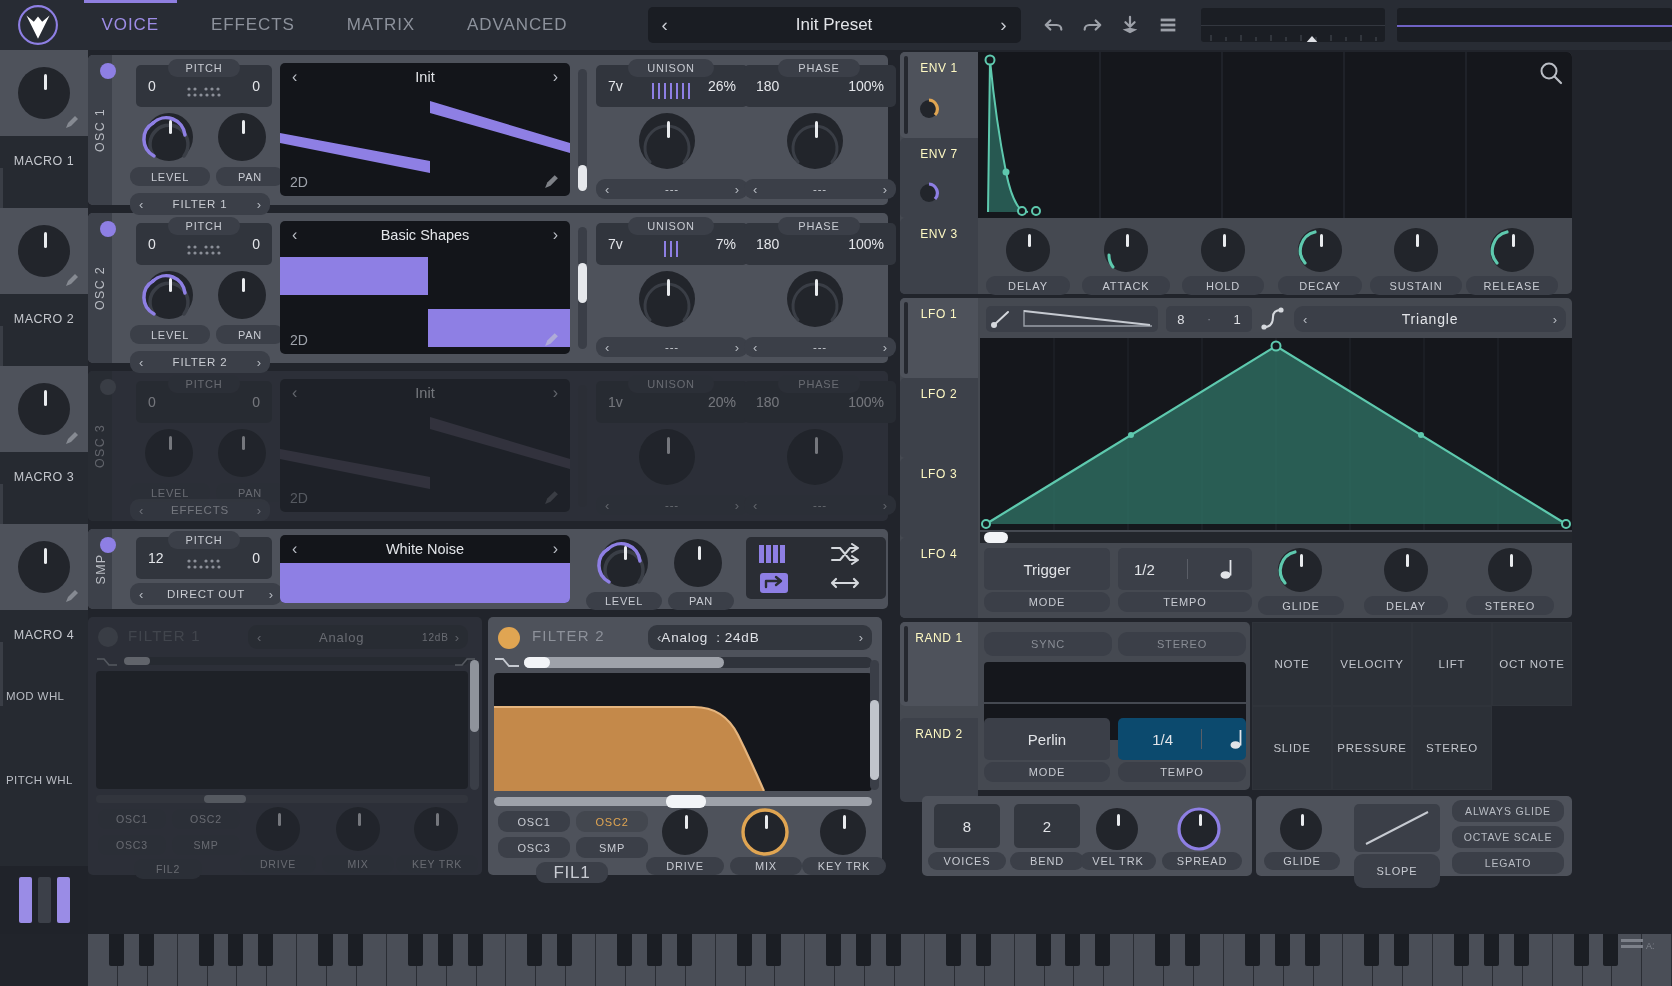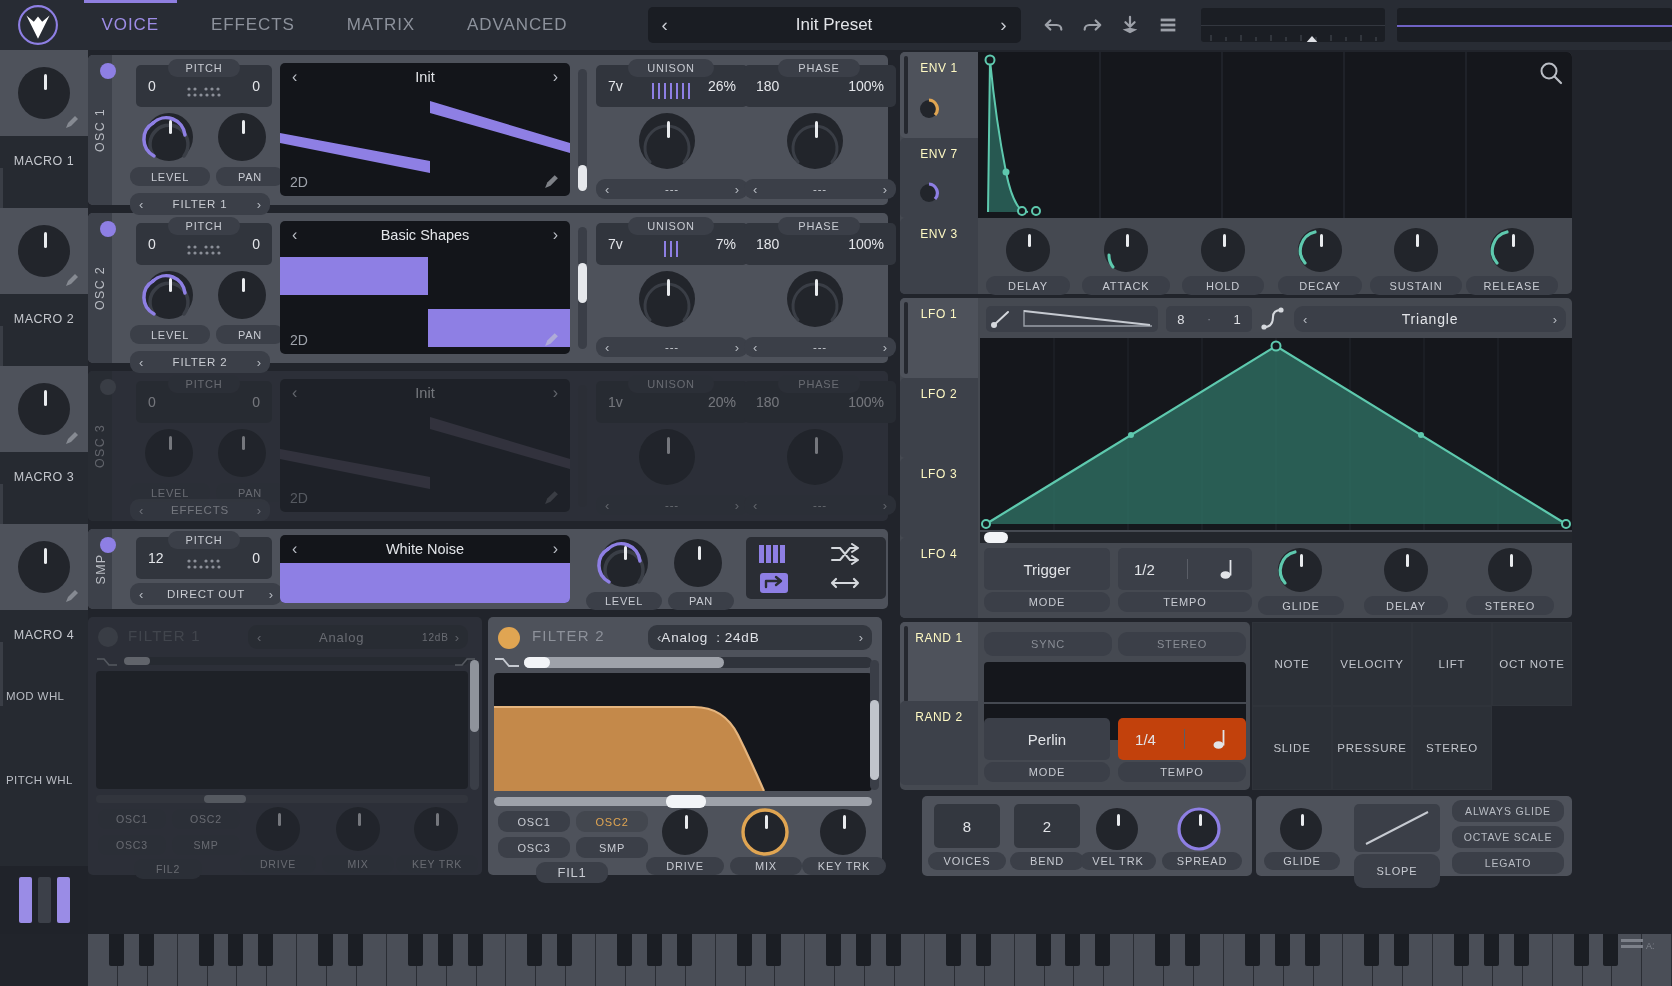--- a/index.html
+++ b/index.html
@@ -655,21 +655,21 @@
         <path d="M0 34 L200 34 Q230 34 244 62 Q256 86 270 118" fill="none" stroke="#e5b57e" stroke-width="2.2"></path>
       </svg>
     </div>
     <div style="position:absolute;left:6px;top:180px;width:378px;height:9px;background:#9ea2aa;border-radius:5px;">
       <div style="position:absolute;left:172px;top:-2px;width:40px;height:13px;background:#f2f4f7;border-radius:6px;"></div>
     </div>
     <div class="cap" style="left:10px;top:194px;width:72px;height:21px;font-size:11px;">OSC1</div>
     <div class="cap sel" style="left:88px;top:194px;width:72px;height:21px;font-size:11px;color:#e0a552;">OSC2</div>
     <div class="cap" style="left:10px;top:220px;width:72px;height:21px;font-size:11px;">OSC3</div>
     <div class="cap" style="left:88px;top:220px;width:72px;height:21px;font-size:11px;">SMP</div>
-    <div class="cap" style="left:48px;top:245px;width:72px;height:21px;font-size:13px;">FIL1</div>
+    <div class="cap" style="left:48px;top:245px;width:72px;height:21px;font-size:17px;">FIL1</div>
 
     <div class="knob" style="left: 174px; top: 192px; width: 46px; height: 46px; position: absolute; --a: 0deg;"></div>
     <div class="cap" style="left:158px;top:240px;width:78px;height:18px;font-size:11px;">DRIVE</div>
     <div class="knob" style="left: 254px; top: 192px; width: 46px; height: 46px; position: absolute; --a: 0deg;">
       <svg style="position:absolute;inset:-4px;width:54px;height:54px;" viewBox="0 0 54 54">
         <circle cx="27" cy="27" r="22" fill="none" stroke="#e0a552" stroke-width="3.4"></circle>
       </svg>
     </div>
     <div class="cap" style="left:242px;top:240px;width:72px;height:18px;font-size:11px;">MIX</div>
     <div class="knob" style="left: 332px; top: 192px; width: 46px; height: 46px; position: absolute; --a: 0deg;"></div>
@@ -833,32 +833,32 @@
     <div class="knoblabel" style="left:464px;top:298px;width:84px;height:19px;">DELAY</div>
     <div class="knob" style="left: 588px; top: 250px; width: 44px; height: 44px; position: absolute; --a: 0deg;"></div>
     <div class="knoblabel" style="left:566px;top:298px;width:88px;height:19px;">STEREO</div>
   </div>
 
   <div class="modpanel" style="left:900px;top:622px;width:350px;height:168px;">
     <div class="modtab" style="left:0;top:0;height:84px;background:#4e525b;">
       <div class="nm">RAND 1</div>
       <div style="position:absolute;left:4px;top:4px;width:4px;height:76px;background:#25282f;border-radius:2px;"></div>
     </div>
-    <div class="modtab inactive" style="left:0;top:79px;height:84px;">
+    <div class="modtab inactive" style="left:0;top:96px;height:84px;">
       <div class="nm">RAND 2</div>
     </div>
 
     <div class="cap" style="left:84px;top:10px;width:128px;height:24px;background:#3b3f48;color:#898d95;">SYNC</div>
     <div class="cap" style="left:218px;top:10px;width:128px;height:24px;background:#3b3f48;color:#898d95;">STEREO</div>
     <div class="graph" style="left:84px;top:40px;width:262px;height:40px;border-radius:4px 4px 0 0;"></div>
     <div class="graph" style="left:84px;top:82px;width:262px;height:36px;border-radius:0 0 4px 4px;"></div>
 
     <div style="position:absolute;left:84px;top:96px;width:126px;height:42px;background:#3b3f48;border-radius:5px;display:flex;align-items:center;justify-content:center;font-size:15px;color:#e2e4e8;">Perlin</div>
     <div class="knoblabel" style="left:84px;top:140px;width:126px;height:20px;">MODE</div>
-    <div style="position:absolute;left:218px;top:96px;width:128px;height:42px;background:#c2410c;border-radius:5px;display:flex;align-items:center;justify-content:center;font-size:15px;color:#e2e4e8;gap:28px;">
+    <div style="position:absolute;left:218px;top:96px;width:128px;height:42px;background:#0c4a6e;border-radius:5px;display:flex;align-items:center;justify-content:flex-end;font-size:15px;color:#e2e4e8;gap:28px;">
       <span>1/4</span>
       <span style="width:1px;height:20px;background:#5a5e67;"></span>
       <svg style="width:16px;height:22px;" viewBox="0 0 16 22">
         <ellipse cx="5.5" cy="17" rx="5" ry="3.8" fill="#e2e4e8"></ellipse>
         <rect x="9.6" y="2" width="1.8" height="15.5" fill="#e2e4e8"></rect>
       </svg>
     </div>
     <div class="knoblabel" style="left:218px;top:140px;width:128px;height:20px;">TEMPO</div>
   </div>
 

